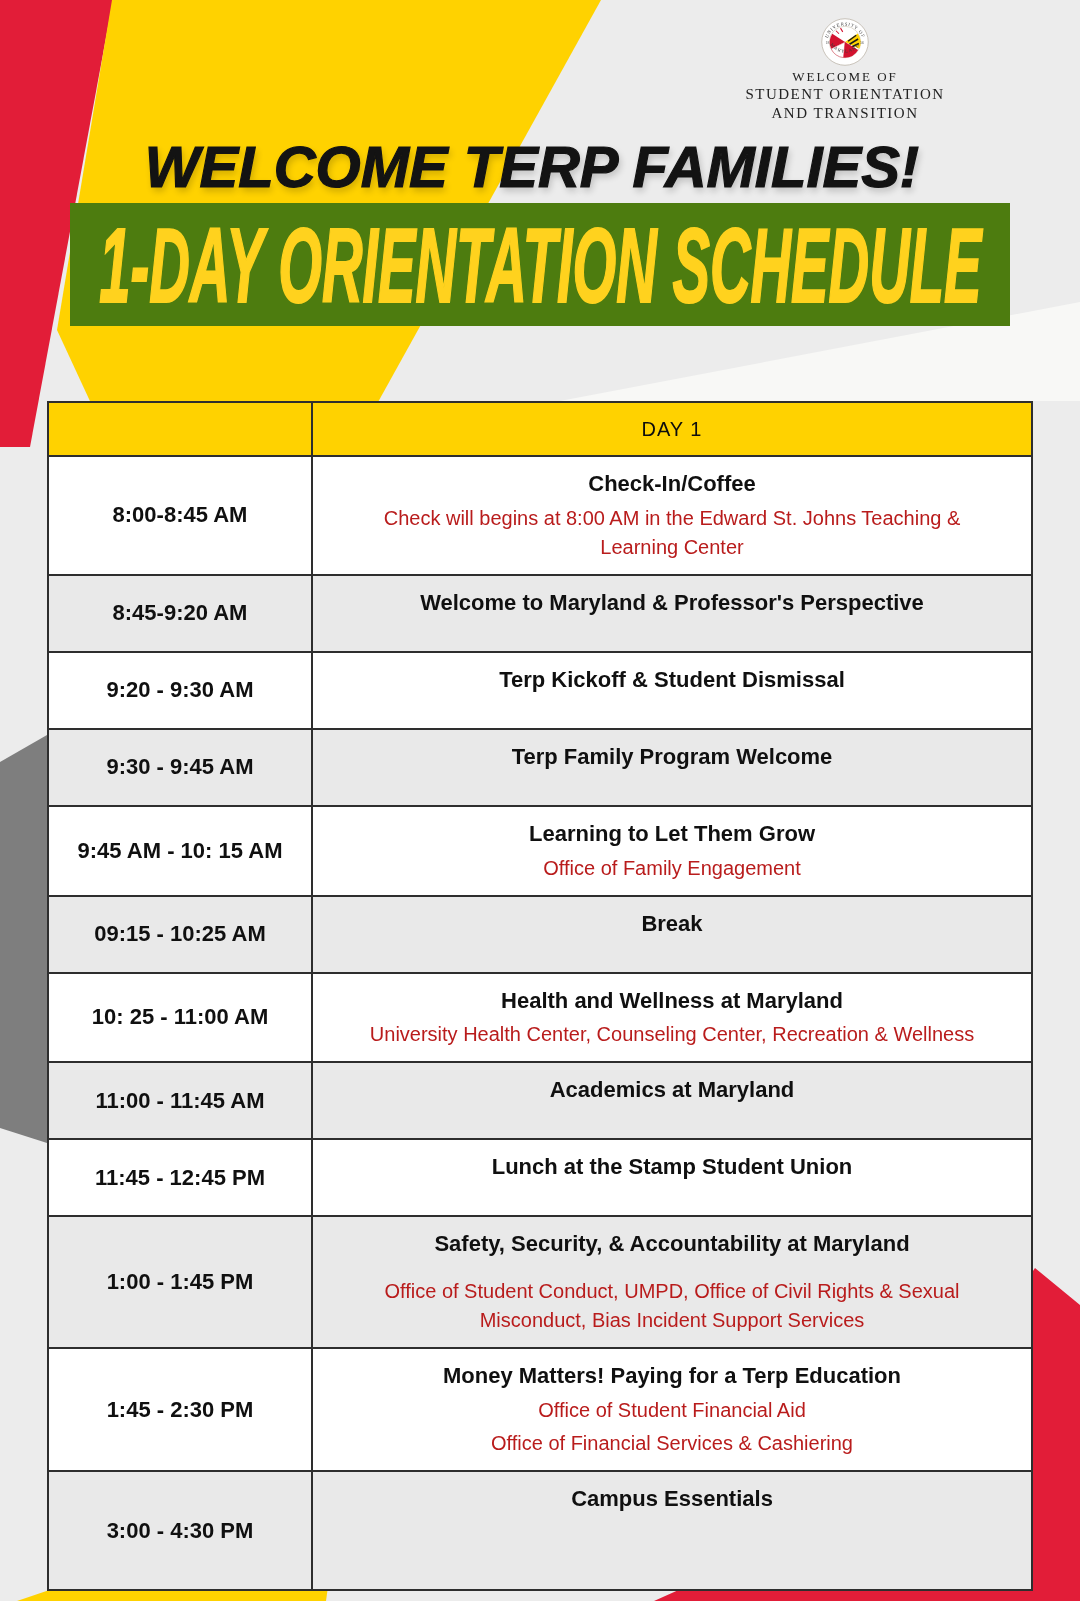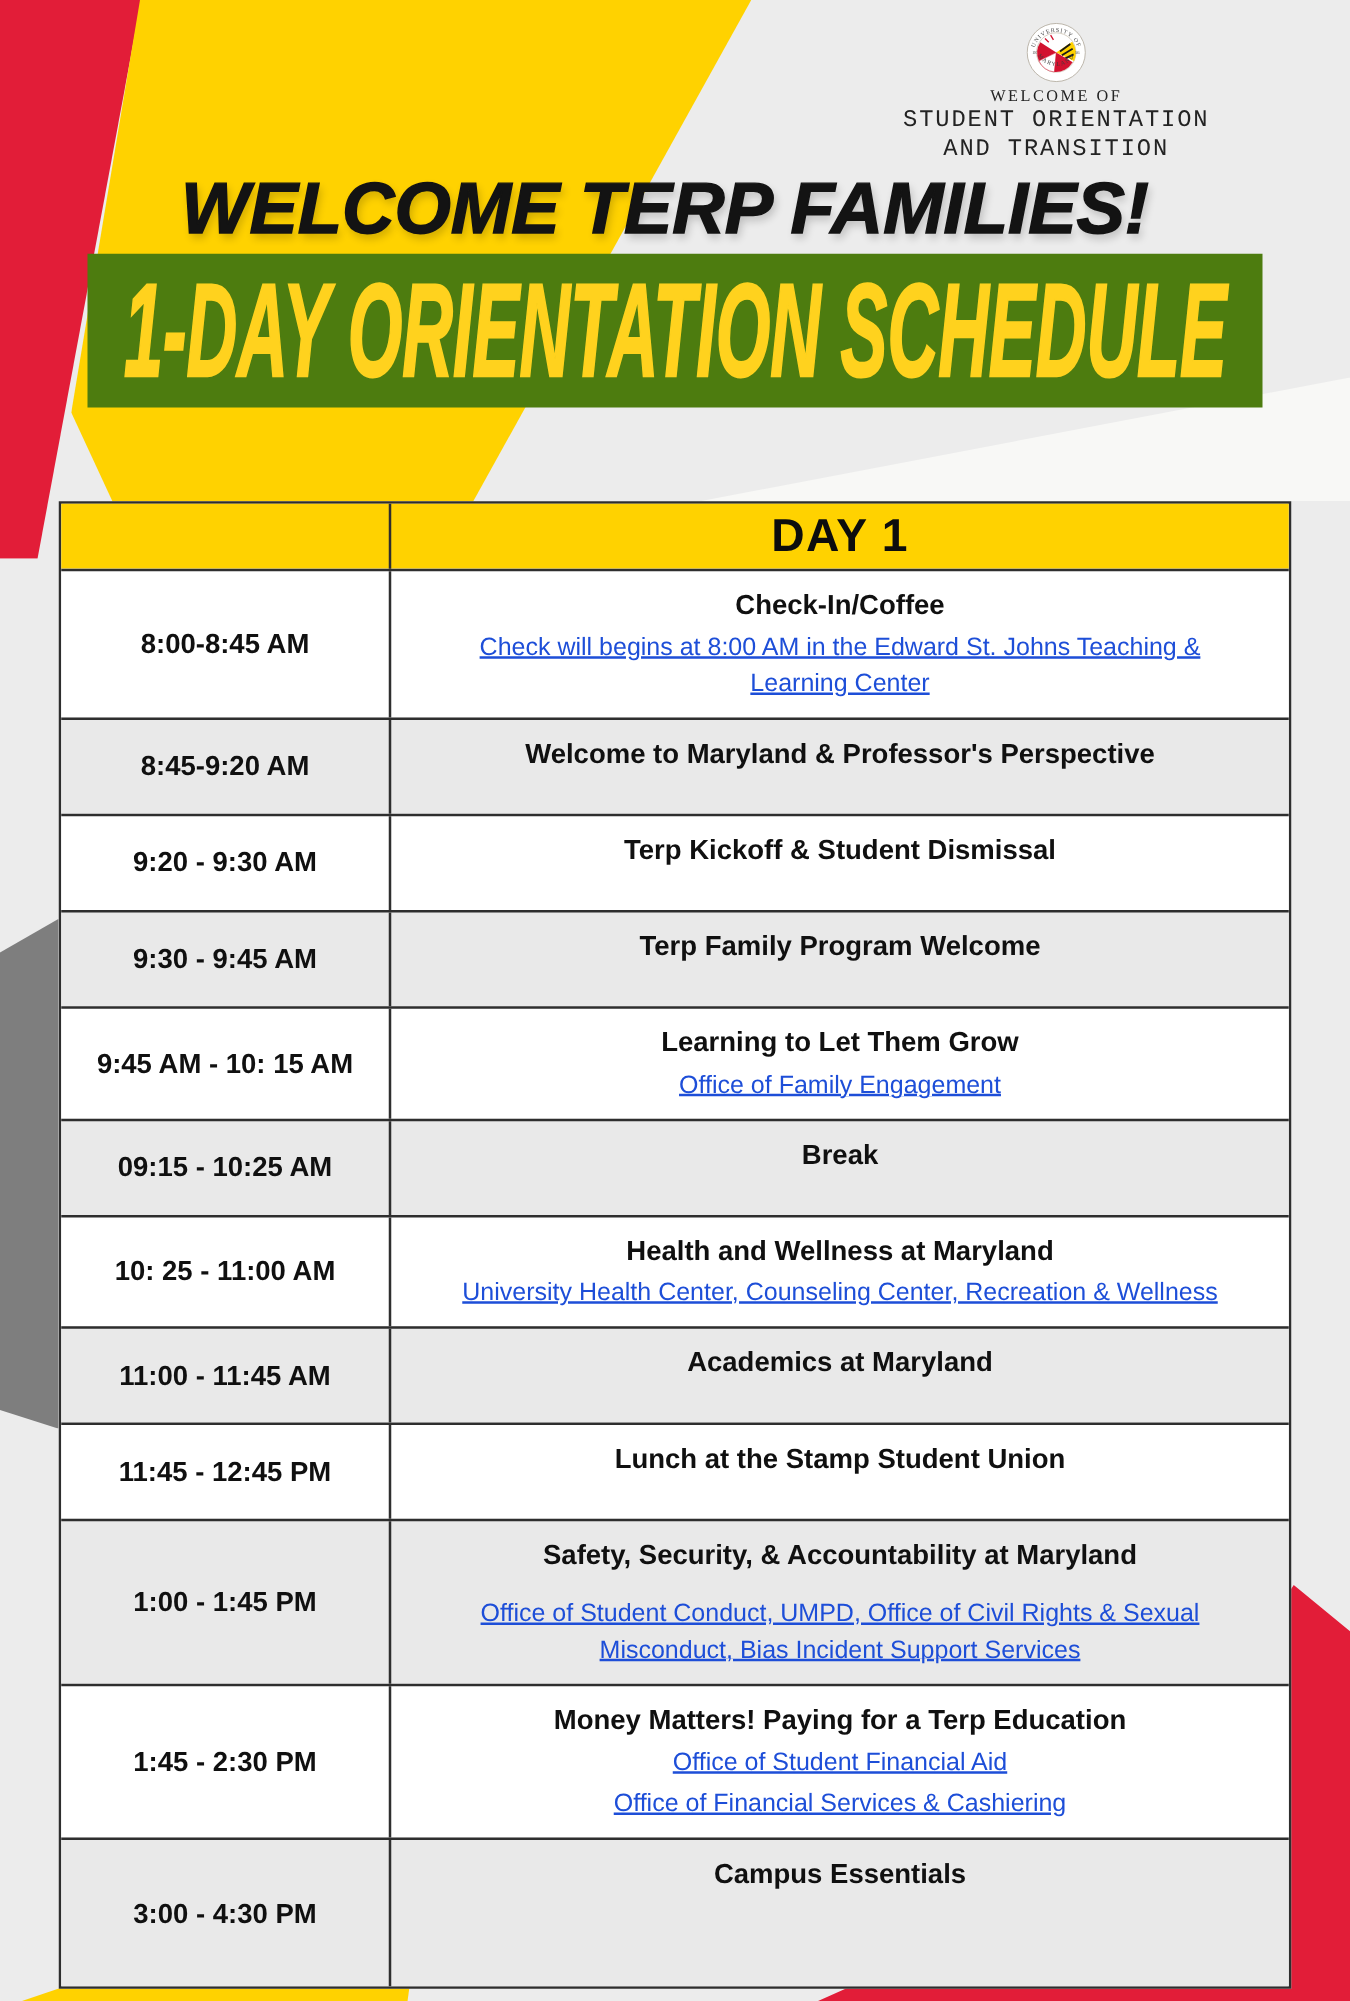--- a/index.html
+++ b/index.html
@@ -17,21 +17,21 @@
   .shape-gray-left{left:0;top:735px;width:47px;height:408px;background:#7e7e7e;
     clip-path:polygon(0 27px,100% 0,100% 100%,0 393px);}
   .shape-yellow-bottom{left:0;top:1543px;width:340px;height:58px;background:#ffd200;
     clip-path:polygon(188px 0,334px 0,326px 58px,17px 58px);}
   .shape-red-bottom{left:600px;top:1268px;width:480px;height:333px;background:#e21d38;
     clip-path:polygon(435px 0,480px 37px,480px 333px,54px 333px,280px 232px);}
 
   .logo-block{position:absolute;z-index:2;left:695px;top:18px;width:300px;text-align:center;color:#232323;}
   .seal{display:block;margin:0 auto 3px auto;width:48px;height:48px;}
   .office-line1{font-family:"Liberation Serif",serif;font-size:13px;letter-spacing:2px;line-height:1.25;}
-  .office-line2,.office-line3{font-family:Liberation Mono, monospace;font-size:19px;letter-spacing:1.5px;line-height:1.22;}
+  .office-line2,.office-line3{font-family:Liberation Serif, serif;font-size:15px;letter-spacing:1.5px;line-height:1.22;}
 
   .welcome-title{
     position:absolute;z-index:2;left:0;top:133px;width:100%;text-align:center;
     font-size:58px;font-weight:700;font-style:italic;color:#131313;
     letter-spacing:0px;-webkit-text-stroke:1.2px #131313;
     text-shadow:2px 4px 7px rgba(0,0,0,0.20);
     transform:translateX(-8px);
   }
   .schedule-banner{
     position:absolute;z-index:2;left:70px;top:203px;width:940px;height:123px;
@@ -43,38 +43,38 @@
     transform:scaleX(0.53);transform-origin:center center;
   }
 
   .schedule-table{
     position:absolute;z-index:1;left:47px;top:401px;width:986px;
     border:2px solid #2e2e2e;background:#ffffff;box-sizing:border-box;
   }
   .thead{display:flex;background:#ffd200;height:52px;}
   .cell-time-head{width:264px;border-right:2px solid #2e2e2e;box-sizing:border-box;}
   .cell-day-head{flex:1;display:flex;align-items:center;justify-content:center;
-    font-weight:700;font-size:37px;letter-spacing:1px;color:#0d0d0d;}
+    font-weight:400;font-size:20px;letter-spacing:1px;color:#0d0d0d;}
   .trow{display:flex;border-top:2px solid #2e2e2e;min-height:75px;background:#ffffff;}
   #rows .trow:nth-child(even){background:#e9e9e9;}
   #rows .trow:nth-child(1){min-height:107px;}
   #rows .trow:nth-child(10){min-height:130px;}
   #rows .trow:nth-child(11){min-height:108px;}
   #rows .trow:nth-child(12){min-height:117px;}
   .cell-time{
     width:264px;border-right:2px solid #2e2e2e;box-sizing:border-box;
     display:flex;align-items:center;justify-content:center;text-align:center;
     font-weight:700;font-size:22px;color:#101010;padding:16px 8px;white-space:nowrap;
   }
   .cell-event{
     flex:1;display:flex;flex-direction:column;align-items:center;justify-content:space-between;
     text-align:center;padding:12px 40px;box-sizing:border-box;
   }
   .event-title{font-weight:700;font-size:22px;color:#101010;line-height:1.4;}
-  .event-detail{font-size:20px;color:#1d4ed8;line-height:1.45;max-width:660px;margin-top:4px;text-decoration:underline;}
+  .event-detail{font-size:20px;color:#b91c1c;line-height:1.45;max-width:660px;margin-top:4px;}
 </style>
 </head>
 <body>
 
 <div class="page">
 
   <div class="shape shape-red-top"></div>
   <div class="shape shape-yellow-top"></div>
   <div class="shape shape-white-mid"></div>
   <div class="shape shape-gray-left"></div>

